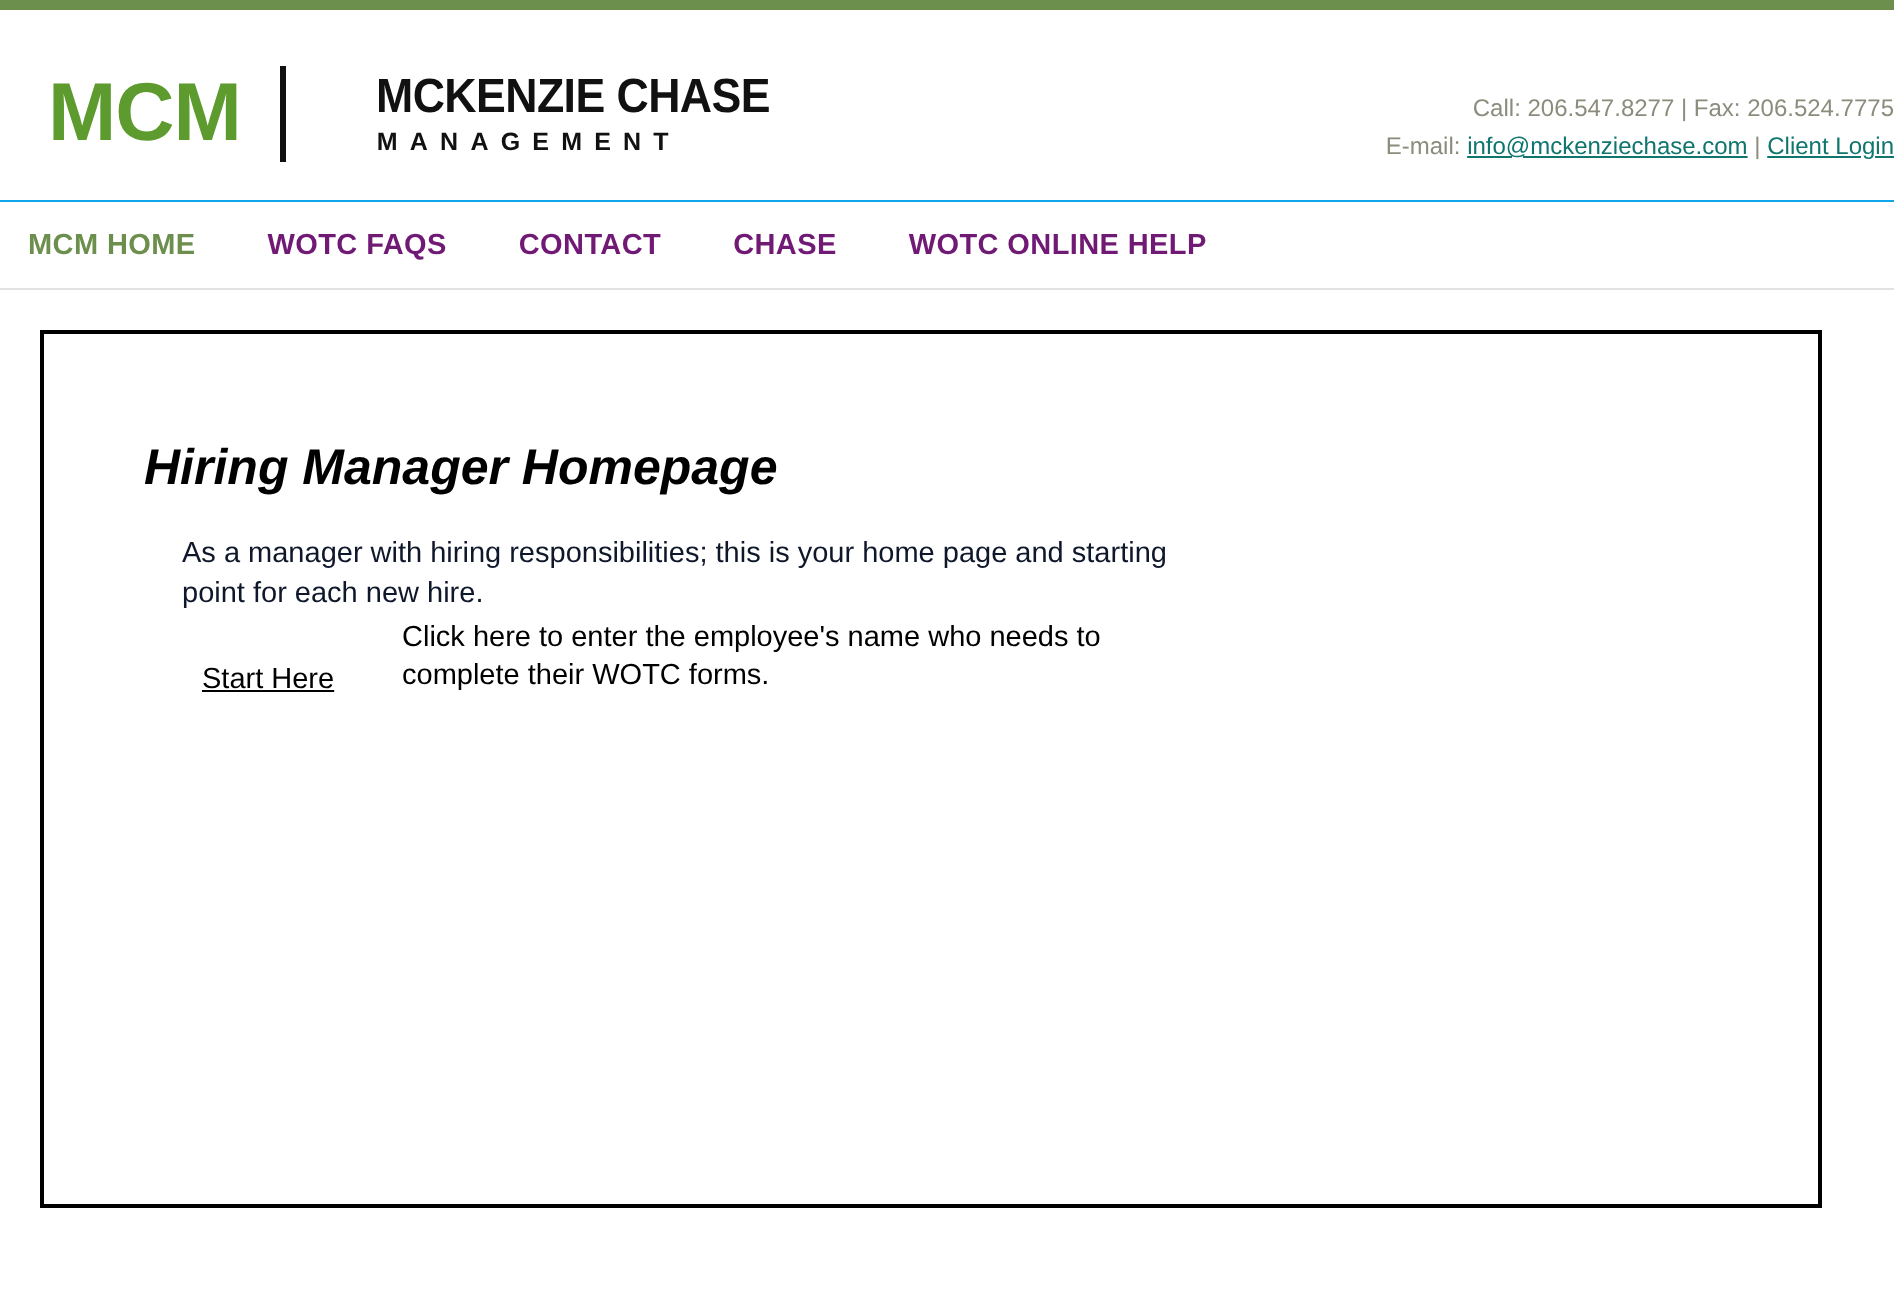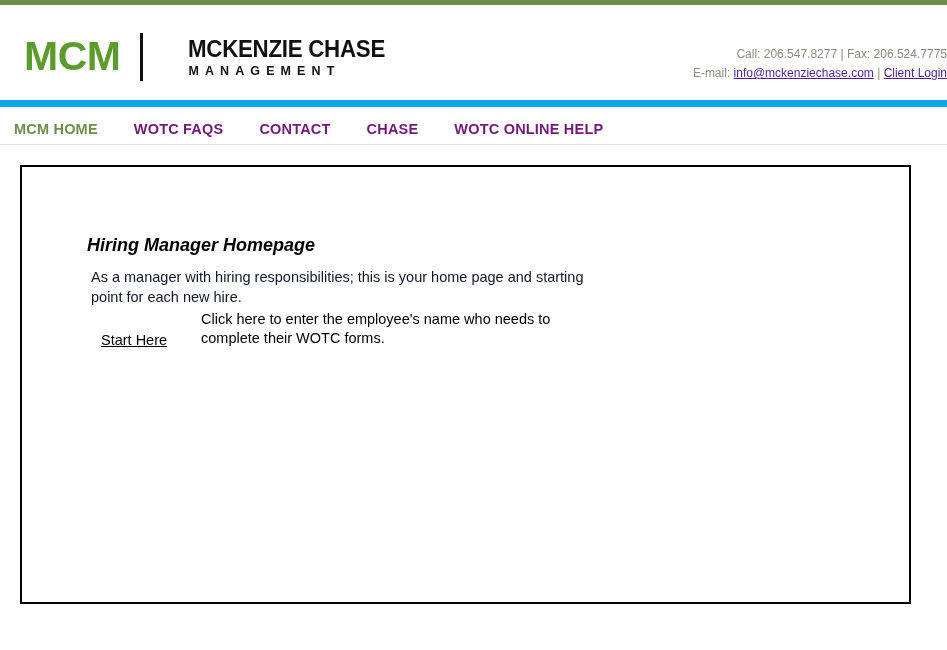--- a/index.html
+++ b/index.html
@@ -80,29 +80,29 @@
     position: absolute;
     right: 0;
     top: 40px;
     text-align: right;
     font-size: 12px;
     color: #8c8c7d;
     line-height: 19px;
     white-space: nowrap;
   }
   .contact a {
-    color: #4c1d95;
+    color: #0f766e;
     text-decoration: underline;
   }
   .contact .sep { color: #8c8c7d; }
 
   
   .nav-wrap {
     width: 100%;
-    border-top: 7px solid #0ea5e9;
+    border-top: 1px solid #0ea5e9;
     border-bottom: 1px solid #e2e2e2;
     background: #ffffff;
     height: 45px;
   }
   .nav {
     display: flex;
     align-items: center;
     height: 43px;
     padding-left: 14px;
   }
@@ -127,23 +127,23 @@
     width: 891px;
     height: 439px;
     border: 2px solid #000000;
     background: #ffffff;
   }
 
   .page-title {
     font-family: "Liberation Sans", sans-serif;
     font-weight: bold;
     font-style: italic;
-    font-size: 18px;
+    font-size: 25px;
     color: #000000;
-    margin: 16px;
+    margin: 1px;
     position: absolute;
     left: 49px;
     top: 52px;
     white-space: nowrap;
   }
 
   .intro {
     position: absolute;
     left: 69px;
     top: 85px;

